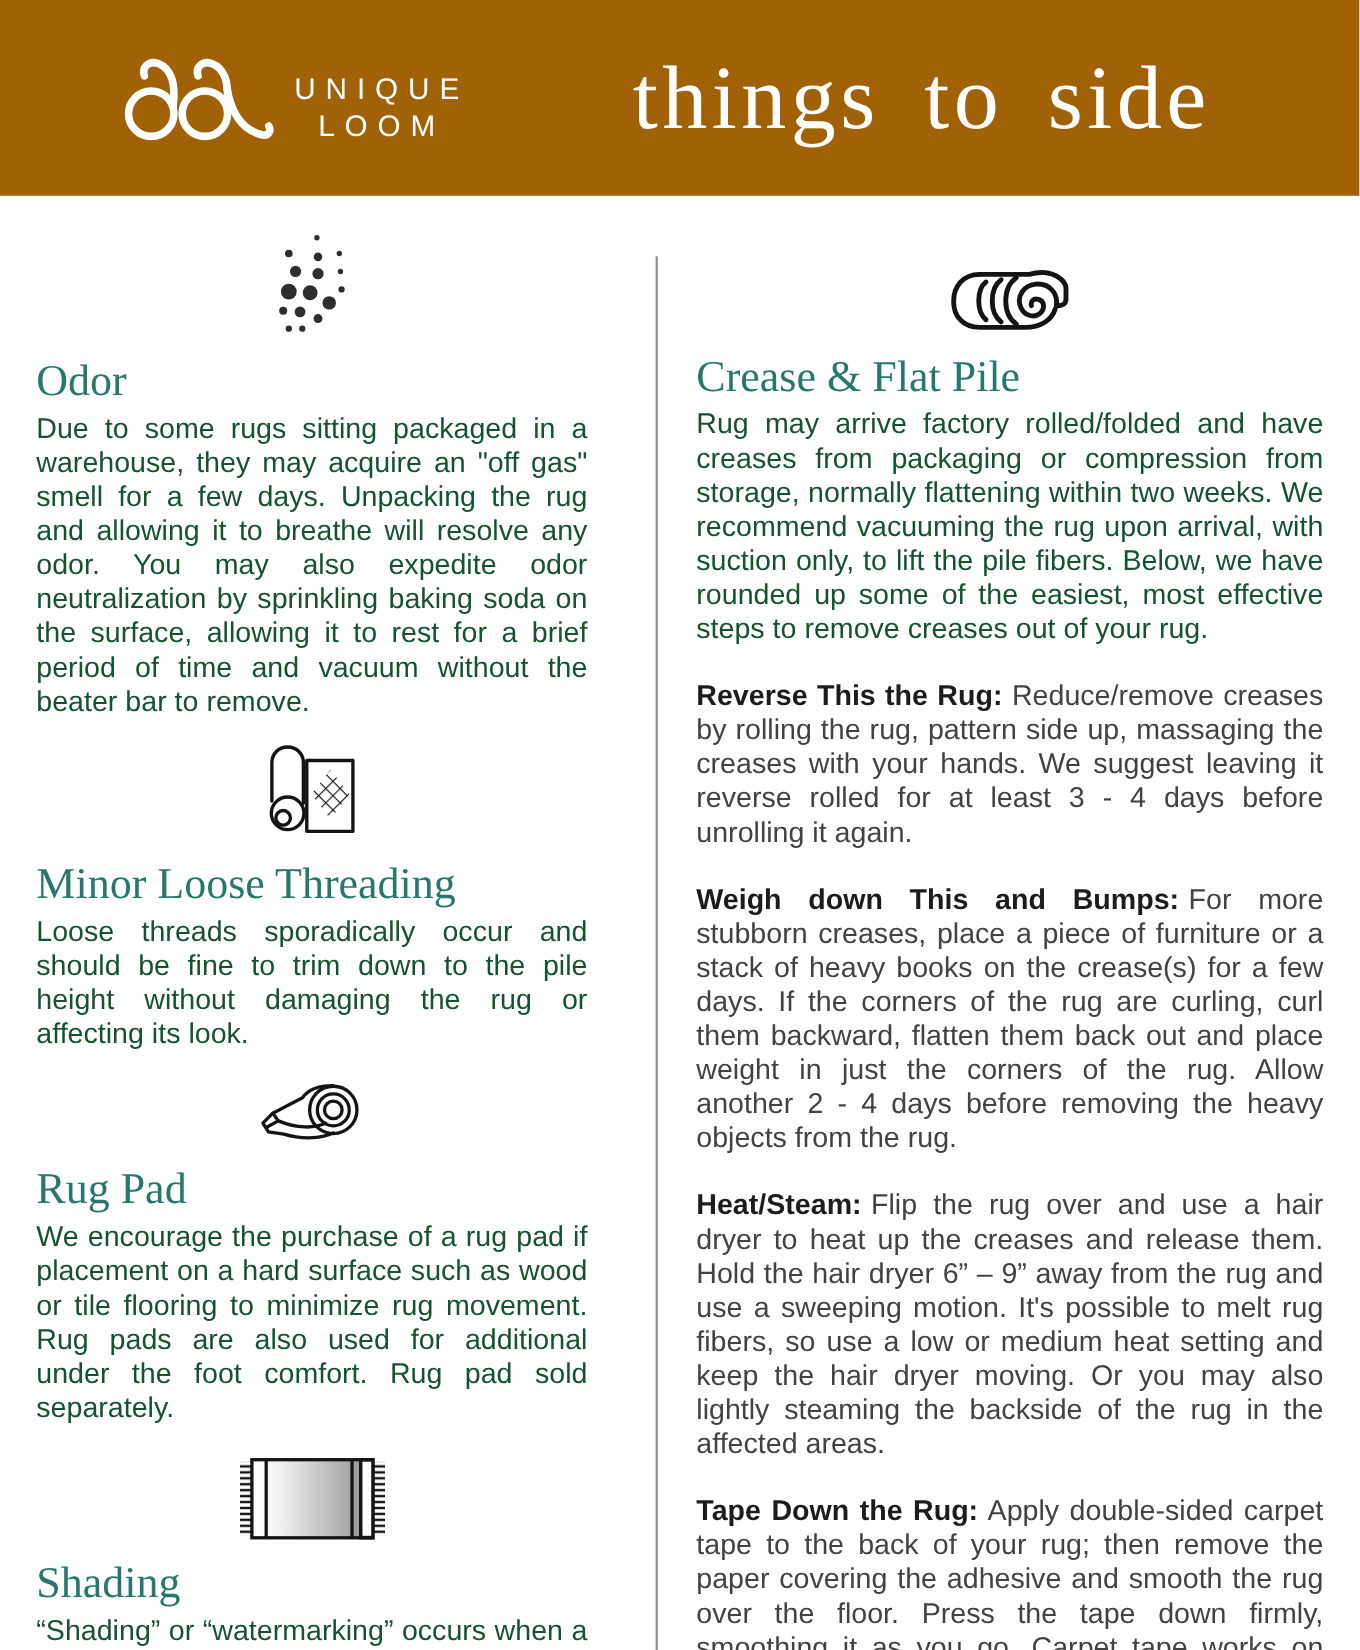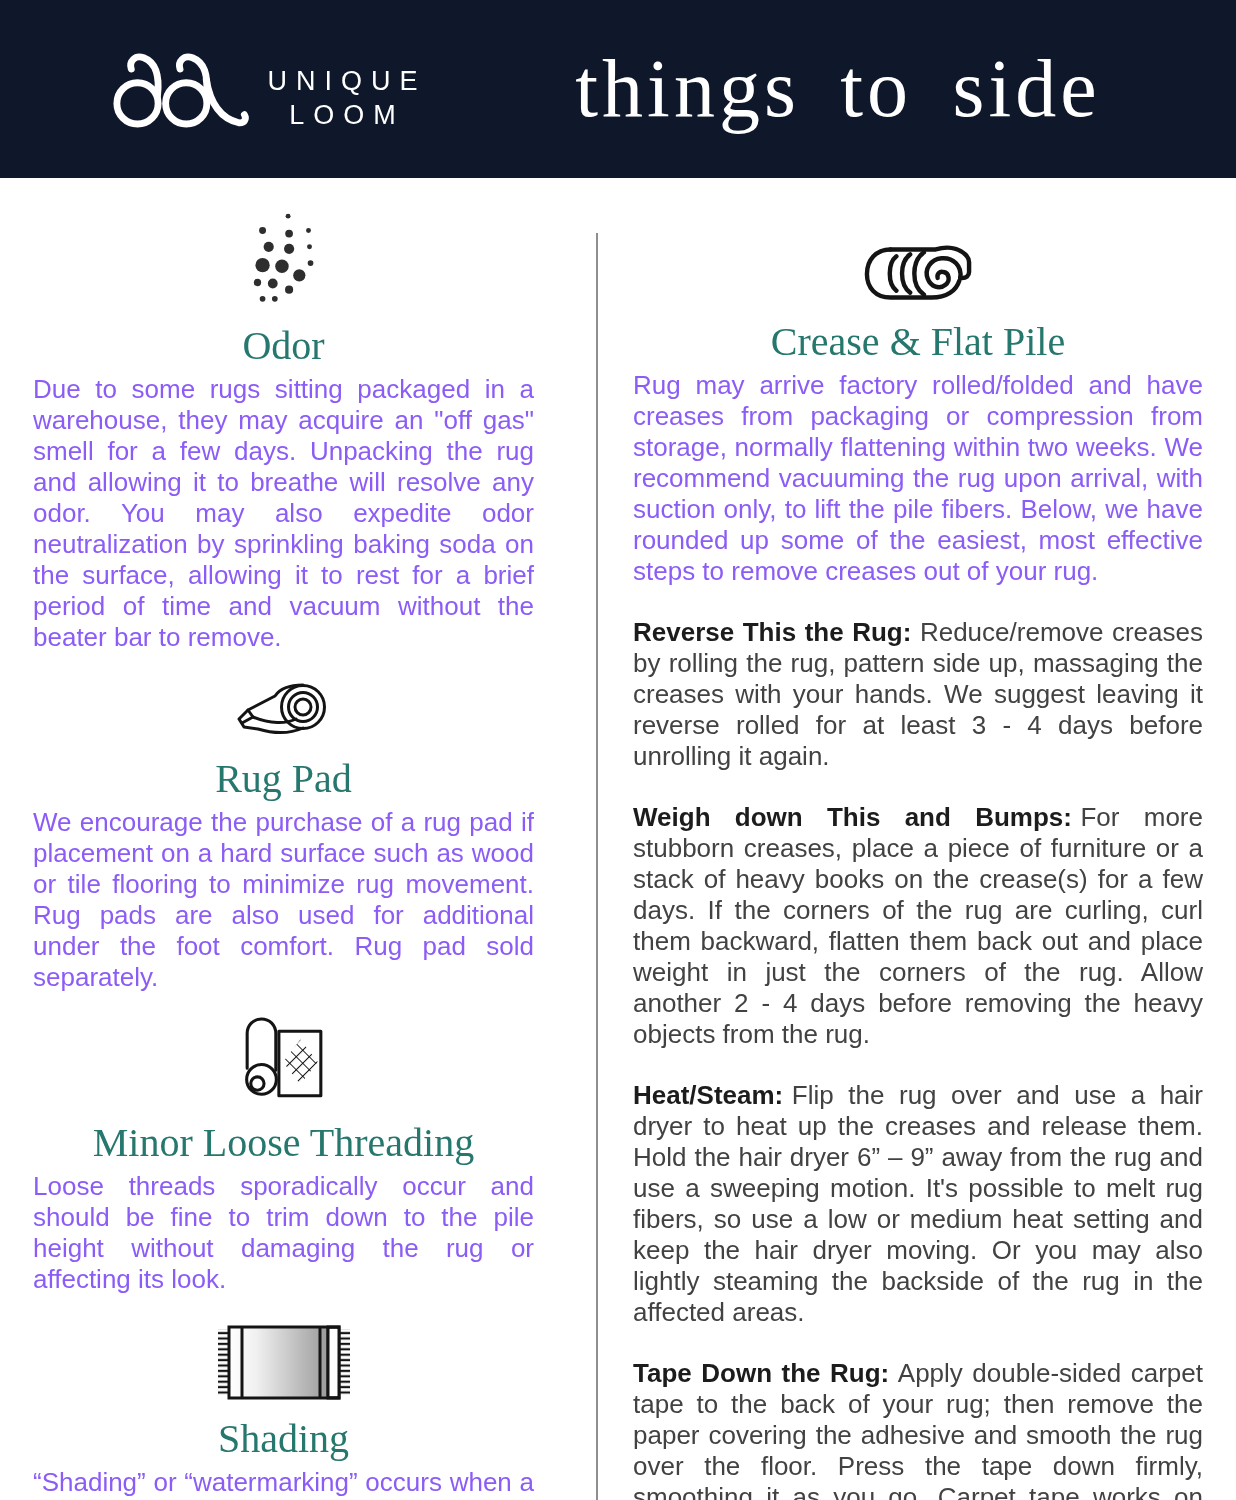--- a/index.html
+++ b/index.html
@@ -4,21 +4,21 @@
 <style>
   html,body{margin:0;padding:0;}
   body{
     width:1236px;height:1500px;position:relative;background:#ffffff;
     font-family:"Liberation Sans","DejaVu Sans",sans-serif;
     overflow:hidden;
   }
   
   .header{
     position:absolute;left:0;top:0;width:1236px;height:178px;
-    background:#0f172a;
+    background:#a16207;
   }
   .logo{position:absolute;left:100px;top:26px;width:150px;height:126px;}
   .brand{
     position:absolute;left:252px;top:64px;width:190px;
     color:#ffffff;font-size:27px;line-height:34px;letter-spacing:9px;
     text-align:center;font-weight:400;
   }
   .page-title{
     position:absolute;left:488px;top:30px;width:700px;height:120px;
     color:#ffffff;font-family:"Liberation Serif","DejaVu Serif",serif;
@@ -31,24 +31,24 @@
     background:#8f8f8f;
   }
   .col{position:absolute;top:178px;}
   .col-left{left:33px;width:501px;}
   .col-right{left:633px;width:570px;}
   .section{text-align:center;}
   .icon-wrap{display:block;margin:0 auto;}
   h2{
     font-family:"Liberation Serif","DejaVu Serif",serif;
     font-weight:400;color:#26776d;font-size:40px;line-height:44px;
-    margin:16px 0 6px 0;text-align:center;
+    margin:16px 0 6px 0;text-align:left;
   }
   p.body{
-    margin:0;color:#8b5cf6;font-size:26px;line-height:31px;
+    margin:0;color:#14532d;font-size:26px;line-height:31px;
     text-align:justify;text-align-last:left;
   }
   p.step{margin:30px 0 0 0;color:#424242;font-size:26px;line-height:31px;text-align:justify;text-align-last:left;}
   .step-label{font-weight:bold;color:#1c1c1c;margin-right:0.33em;}
   
   .odor-icon{margin-top:30px;}
   .thread-icon{margin-top:24px;}
   .pad-icon{margin-top:26px;}
   .shade-icon{margin-top:30px;}
   .crease-icon{margin-top:66px;}
@@ -97,49 +97,49 @@
           <circle cx="41" cy="80" r="4"></circle>
         <circle cx="15" cy="89" r="2.8"></circle>
           <circle cx="27" cy="89" r="2.8"></circle>
       </g>
     </svg>
     <h2>Odor</h2>
     <p class="body">Due to some rugs sitting packaged in a warehouse, they may acquire an "off gas" smell for a few days. Unpacking the rug and allowing it to breathe will resolve any odor. You may also expedite odor neutralization by sprinkling baking soda on the surface, allowing it to rest for a brief period of time and vacuum without the beater bar to remove.</p>
   </div>
 
   <div class="section">
-    <svg class="icon-wrap pad-icon" width="100" height="62" viewBox="0 0 100 62" aria-hidden="true">
-      <g class="ic" stroke-width="3">
-        <path d="M69,6 C52,6 45,11 41,17 L14,31 L5,40 L10,48 L24,50 C44,56 60,53 69,49"></path>
-        <path d="M14,31 L19,38 L8,44"></path>
-        <path d="M19,38 C36,45 52,45 62,40"></path>
-      </g>
-      <circle cx="69" cy="28" r="21.5" class="ic" stroke-width="3" fill="#ffffff"></circle>
-      <circle cx="69" cy="28" r="14.5" class="ic" stroke-width="3"></circle>
-      <circle cx="69" cy="28" r="8" class="ic" stroke-width="3"></circle>
-    </svg>
-    <h2>Rug Pad</h2>
-    <p class="body">We encourage the purchase of a rug pad if placement on a hard surface such as wood or tile flooring to minimize rug movement. Rug pads are also used for additional under the foot comfort. Rug pad sold separately.</p>
-  </div>
-
-  <div class="section">
     <svg class="icon-wrap thread-icon" width="80" height="88" viewBox="0 0 78 86" aria-hidden="true">
       <defs>
         <pattern id="xhatch" width="9" height="9" patternTransform="rotate(45)" patternUnits="userSpaceOnUse">
           <path d="M0,0 L0,9 M0,0 L9,0" stroke="#141414" stroke-width="2" fill="none"></path>
         </pattern>
       </defs>
       <rect x="34" y="14" width="41" height="63" class="ic" stroke-width="3" fill="#ffffff"></rect>
       <polygon points="55,22 72,44 55,66 38,44" fill="url(#xhatch)" stroke="none"></polygon>
       <path class="ic" stroke-width="3" fill="#ffffff" d="M3,50 L3,16 C3,8 9,2 17,2 C25,2 31,8 31,16 L31,52"></path>
       <circle cx="17" cy="61" r="14.5" class="ic" stroke-width="3" fill="#ffffff"></circle>
       <circle cx="13" cy="65" r="6.5" class="ic" stroke-width="3"></circle>
     </svg>
     <h2>Minor Loose Threading</h2>
     <p class="body">Loose threads sporadically occur and should be fine to trim down to the pile height without damaging the rug or affecting its look.</p>
+  </div>
+
+  <div class="section">
+    <svg class="icon-wrap pad-icon" width="100" height="62" viewBox="0 0 100 62" aria-hidden="true">
+      <g class="ic" stroke-width="3">
+        <path d="M69,6 C52,6 45,11 41,17 L14,31 L5,40 L10,48 L24,50 C44,56 60,53 69,49"></path>
+        <path d="M14,31 L19,38 L8,44"></path>
+        <path d="M19,38 C36,45 52,45 62,40"></path>
+      </g>
+      <circle cx="69" cy="28" r="21.5" class="ic" stroke-width="3" fill="#ffffff"></circle>
+      <circle cx="69" cy="28" r="14.5" class="ic" stroke-width="3"></circle>
+      <circle cx="69" cy="28" r="8" class="ic" stroke-width="3"></circle>
+    </svg>
+    <h2>Rug Pad</h2>
+    <p class="body">We encourage the purchase of a rug pad if placement on a hard surface such as wood or tile flooring to minimize rug movement. Rug pads are also used for additional under the foot comfort. Rug pad sold separately.</p>
   </div>
 
   <div class="section">
     <svg class="icon-wrap shade-icon" width="132" height="76" viewBox="0 0 132 76" aria-hidden="true">
       <defs>
         <linearGradient id="shadegrad" x1="0" y1="0" x2="1" y2="0">
           <stop offset="0" stop-color="#ffffff"></stop>
           <stop offset="0.25" stop-color="#f0f0f0"></stop>
           <stop offset="1" stop-color="#8d8d8d"></stop>
         </linearGradient>

